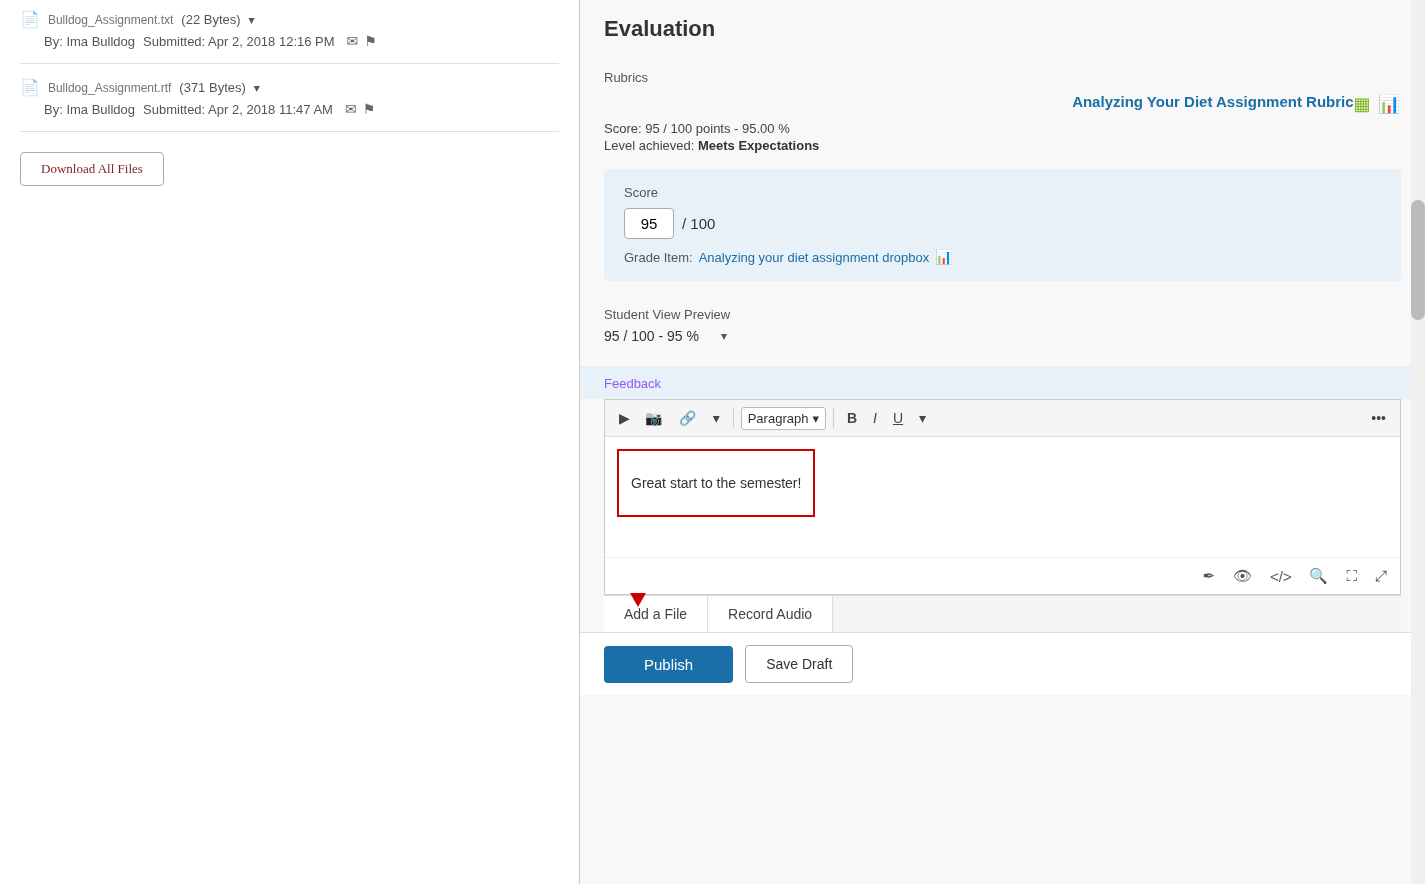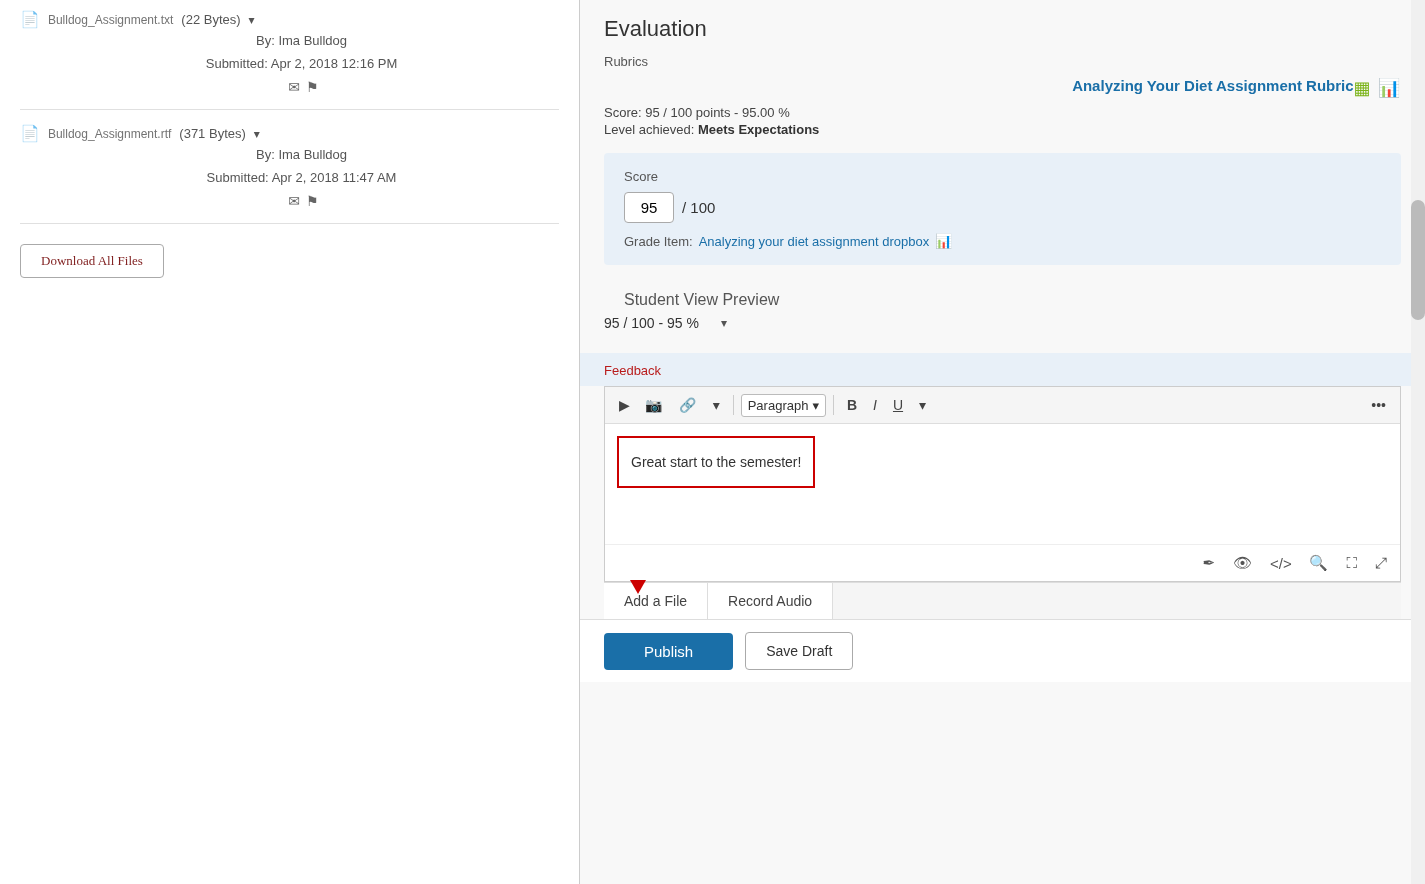--- a/index.html
+++ b/index.html
@@ -61,21 +61,20 @@
       font-size: 12px;
     }
 
     .file-meta {
       display: flex;
       align-items: center;
       gap: 8px;
       color: #555;
       font-size: 13px;
       padding-left: 24px;
-      flex-direction: column;
     }
 
     .meta-icons {
       display: flex;
       gap: 6px;
       margin-left: 4px;
     }
 
     .meta-icon {
       color: #666;
@@ -107,23 +106,23 @@
       overflow-y: auto;
       padding: 0;
     }
 
     .eval-section {
       padding: 16px 24px;
     }
 
     .eval-title {
       font-size: 22px;
-      font-weight: 400;
-      color: #333;
-      margin-bottom: 12px;
+      font-weight: 700;
+      color: #333;
+      margin-bottom: 28px;
     }
 
     .rubrics-label {
       font-size: 13px;
       color: #555;
       margin-bottom: 8px;
       font-weight: 500;
     }
 
     .rubric-name {
@@ -223,44 +222,43 @@
     .grade-chart-mini {
       color: #555;
       font-size: 14px;
     }
 
     .student-view-section {
       padding: 10px 0 6px 0;
     }
 
     .student-view-label {
-      font-size: 16px;
+      font-size: 13px;
       color: #555;
       font-weight: 500;
       margin-bottom: 6px;
-      margin-left: 20px;
     }
 
     .student-view-value {
       font-size: 14px;
       color: #333;
       display: flex;
       align-items: center;
       gap: 22px;
     }
 
     .chevron-down { font-size: 12px; color: #555; }
 
     .feedback-section {
       margin: 0 0 0 0;
     }
 
     .feedback-label {
       font-size: 13px;
-      color: #b91c1c;
+      color: #8b5cf6;
       font-weight: 500;
       padding: 10px 24px 8px;
       background: #e8f0f8;
     }
 
     .feedback-editor {
       background: #fff;
       border: 1px solid #ccc;
       margin: 0 24px;
     }
@@ -310,21 +308,21 @@
 
     .editor-content-area {
       min-height: 120px;
       padding: 12px;
       position: relative;
     }
 
     .feedback-text-box {
       border: 2px solid #cc0000;
       display: inline-block;
-      padding: 16px 12px;
+      padding: 24px 12px;
       background: #fff;
       font-size: 14px;
       color: #333;
     }
 
     .editor-bottom-toolbar {
       display: flex;
       justify-content: flex-end;
       gap: 8px;
       padding: 6px 8px;

